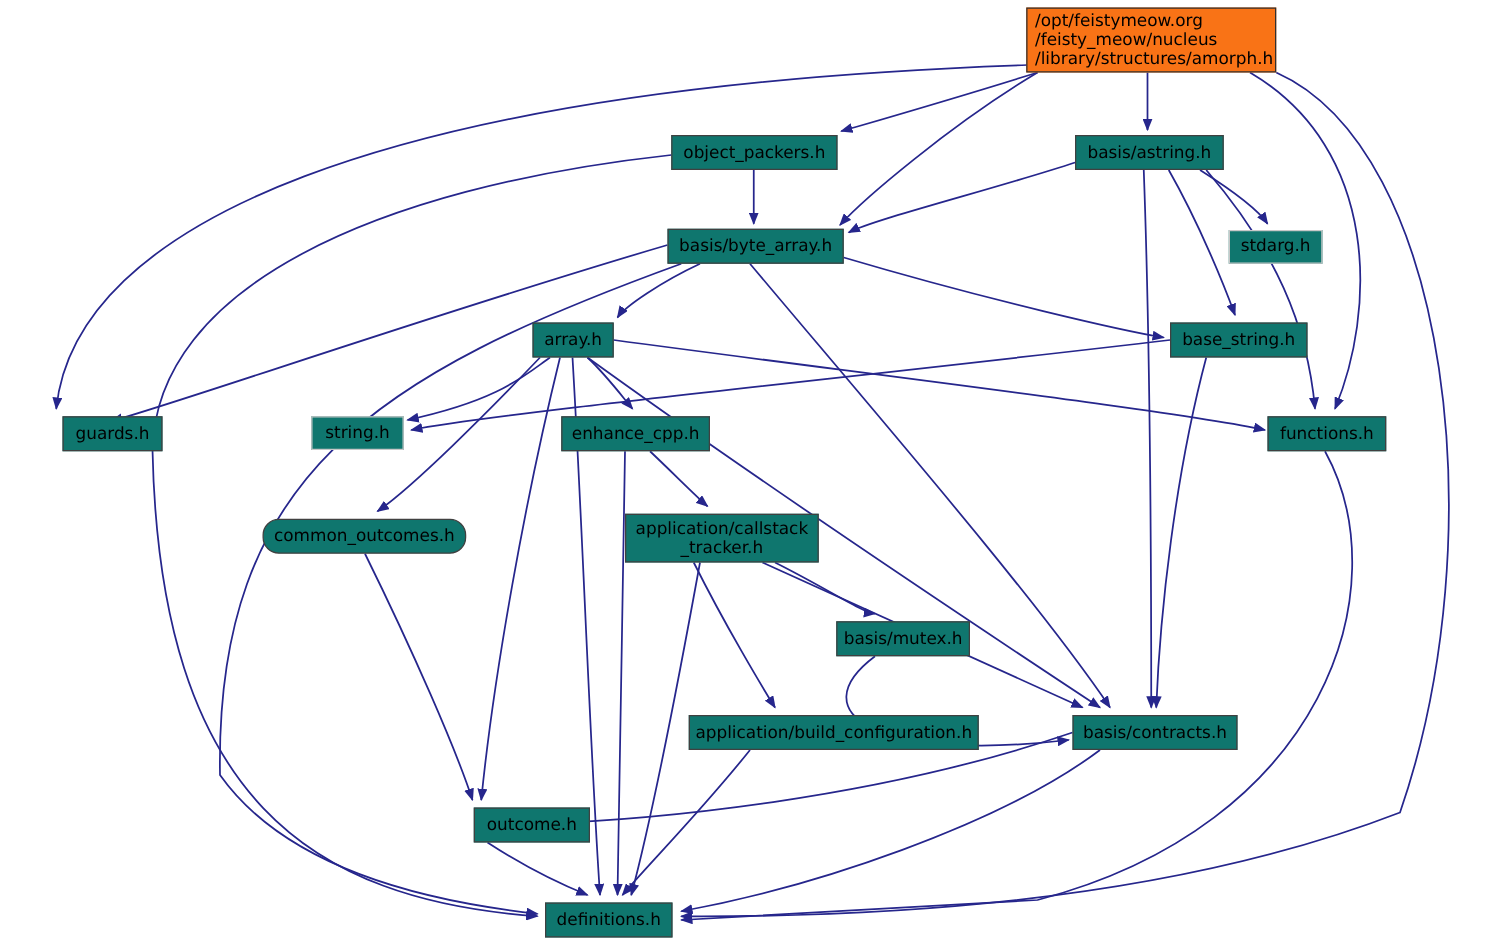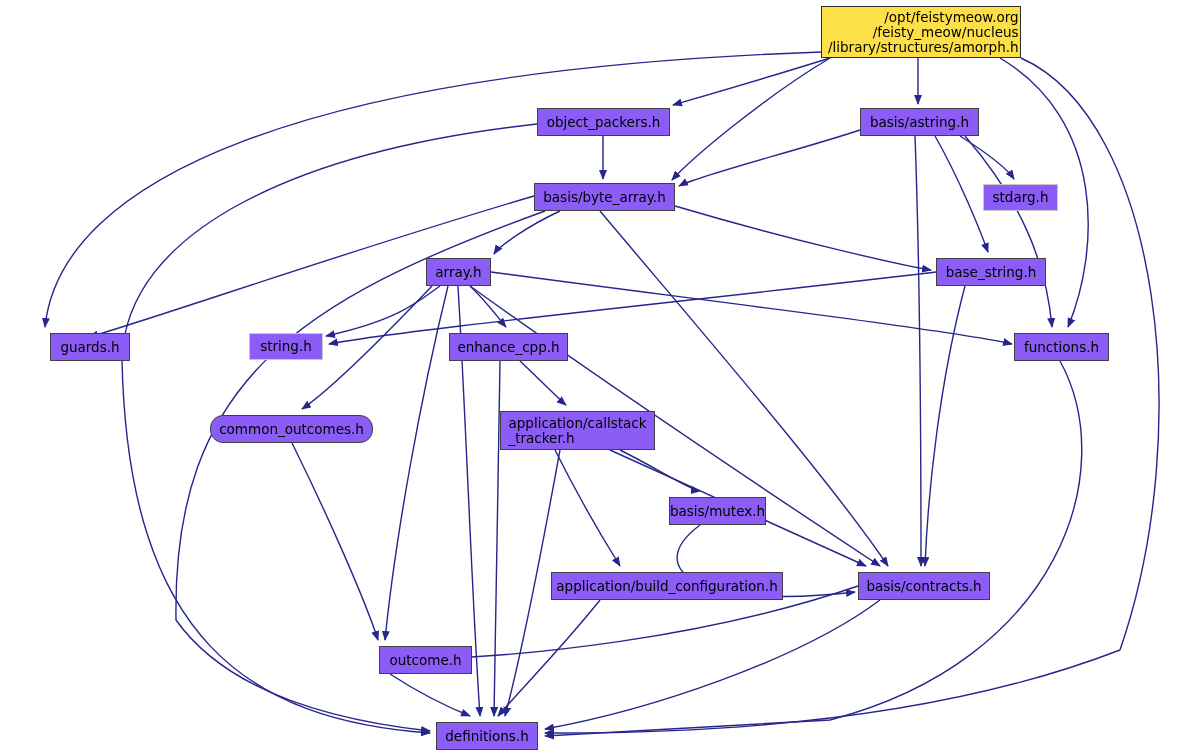--- a/index.html
+++ b/index.html
@@ -1,23 +1,23 @@
 <!DOCTYPE html>
 <html><head>
 <meta charset="utf-8">
 <style>
   html,body{margin:0;padding:0;background:#ffffff;}
   body{width:1202px;height:753px;overflow:hidden;font-family:"DejaVu Sans","Liberation Sans",sans-serif;}
   #graph{position:relative;width:1202px;height:753px;background:#ffffff;}
   svg.edges{position:absolute;left:0;top:0;width:1202px;height:753px;}
   .node{position:absolute;box-sizing:border-box;display:flex;align-items:center;justify-content:center;
-        text-align:left;background:#8b5cf6;border:1px solid #404040;color:#000000;
+        text-align:center;background:#0f766e;border:1px solid #404040;color:#000000;
         font-size:13.5px;line-height:15px;white-space:pre-line;padding:0 6px;}
   .node.ext{border:1px solid #c8c8c8;}
-  .node.root{background:#fde047;border:1px solid #303030;text-align:right;justify-content:flex-start;}
+  .node.root{background:#f97316;border:1px solid #303030;text-align:left;justify-content:flex-start;}
 </style>
 </head>
 <body>
 
 <div id="graph">
   <svg class="edges" viewBox="0 0 1202 753">
     <defs>
       <marker id="ah" markerWidth="10" markerHeight="8" refX="9" refY="4" orient="auto" markerUnits="userSpaceOnUse">
         <path d="M0,0 L10,4 L0,8 z" fill="#26268c"></path>
       </marker>
@@ -75,19 +75,19 @@
       <div class="node ext" style="left: 983px; top: 184px; width: 75px; height: 27px;">stdarg.h</div>
       <div class="node" style="left: 426px; top: 258px; width: 65px; height: 28px;">array.h</div>
       <div class="node" style="left: 936px; top: 258px; width: 110px; height: 28px;">base_string.h</div>
       <div class="node" style="left: 5px; top: 333px; width: 80px; height: 28px; margin-left: 45px;">guards.h</div>
       <div class="node ext" style="left: 249px; top: 333px; width: 74px; height: 27px;">string.h</div>
       <div class="node" style="left: 449px; top: 333px; width: 119px; height: 28px;">enhance_cpp.h</div>
       <div class="node" style="left: 1014px; top: 333px; width: 95px; height: 28px;">functions.h</div>
       <div class="node" style="left: 210px; top: 415px; width: 163px; height: 28px; border-radius: 13px;">common_outcomes.h</div>
       <div class="node" style="left: 500px; top: 411px; width: 155px; height: 39px;">application/callstack
 _tracker.h</div>
-      <div class="node" style="left: 669px; top: 497px; width: 97px; height: 28px;">basis/mutex.h</div>
+      <div class="node" style="left: 669px; top: 497px; width: 107px; height: 28px;">basis/mutex.h</div>
       <div class="node" style="left: 551px; top: 572px; width: 232px; height: 28px;">application/build_configuration.h</div>
       <div class="node" style="left: 858px; top: 572px; width: 132px; height: 28px;">basis/contracts.h</div>
       <div class="node" style="left: 331px; top: 646px; width: 93px; height: 28px; margin-left: 48px;">outcome.h</div>
       <div class="node" style="left: 436px; top: 722px; width: 102px; height: 28px;">definitions.h</div>
     </div>
 </div>
 
 </body></html>

